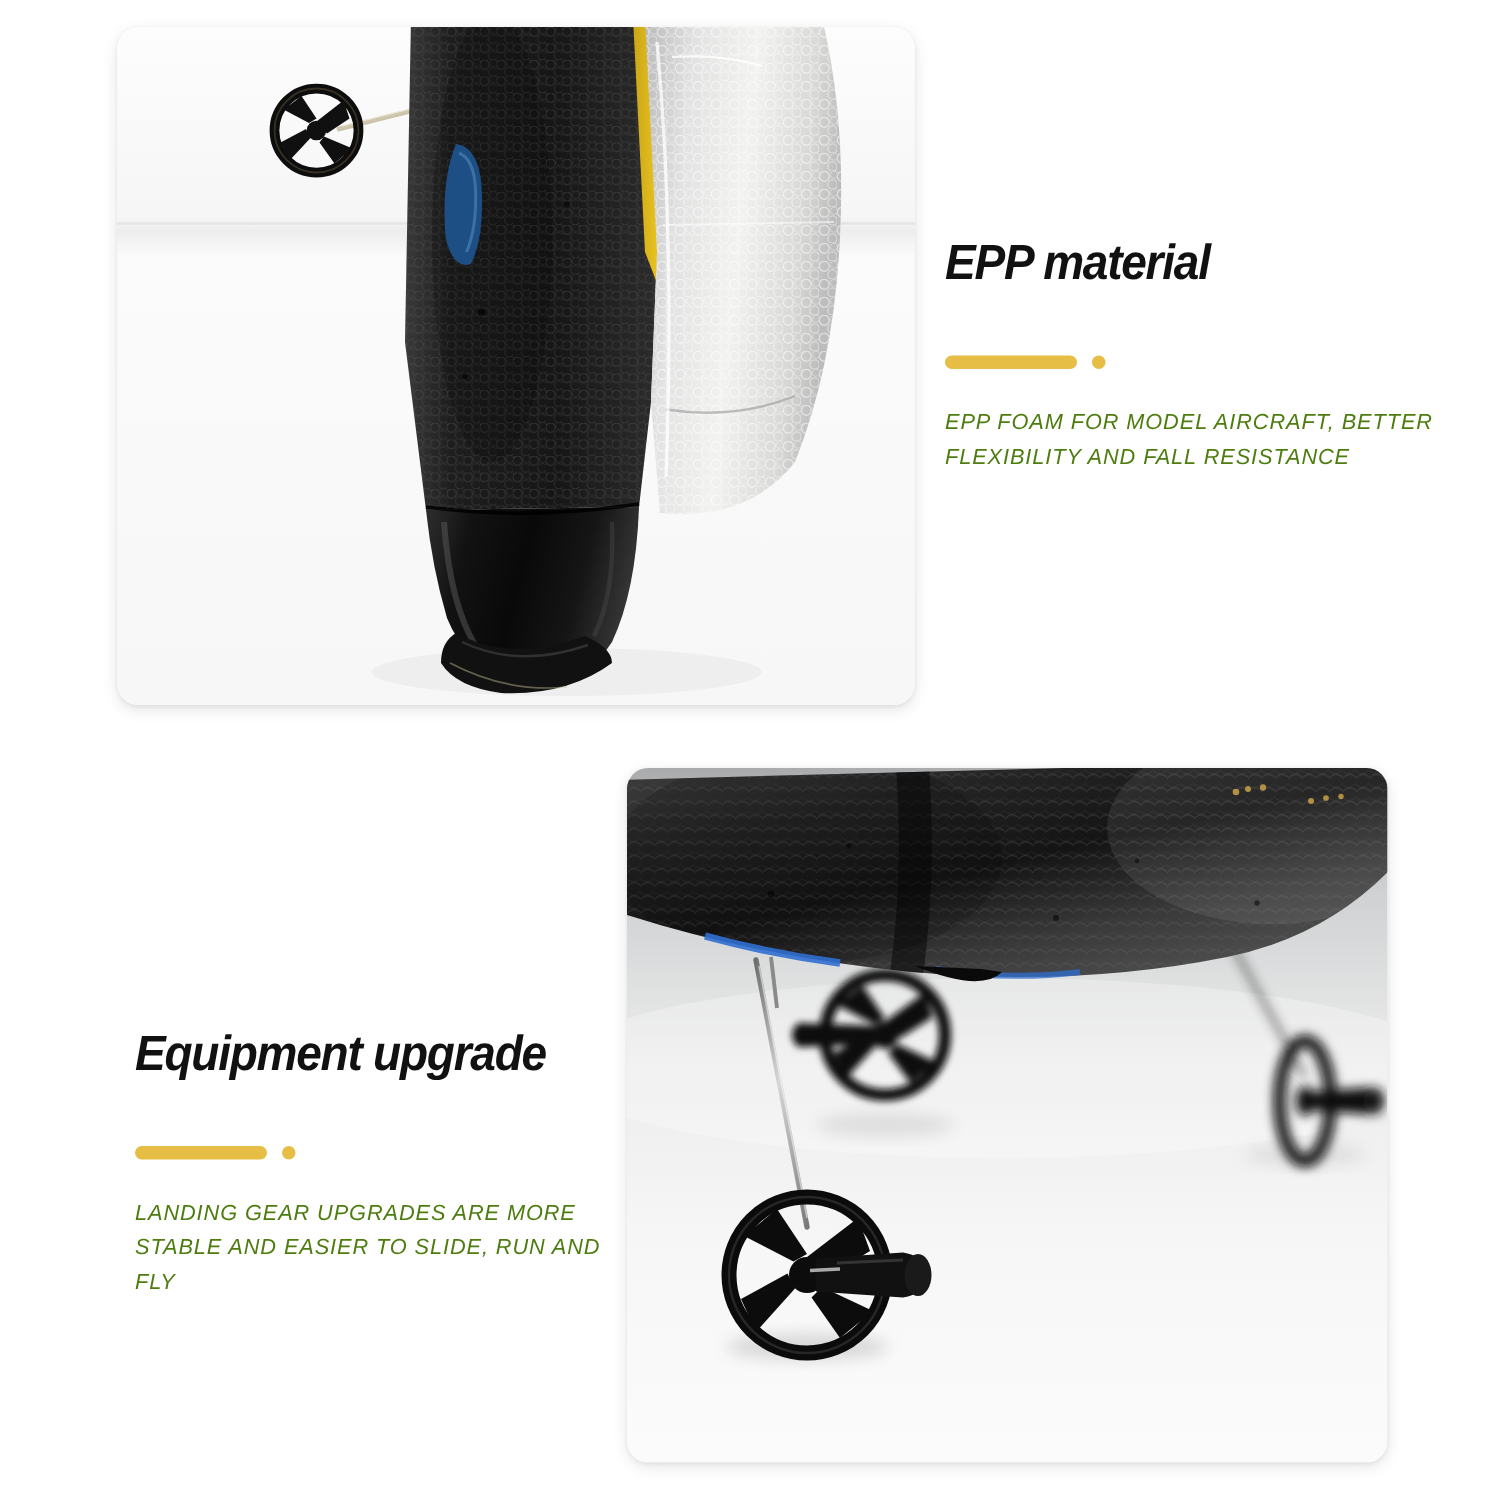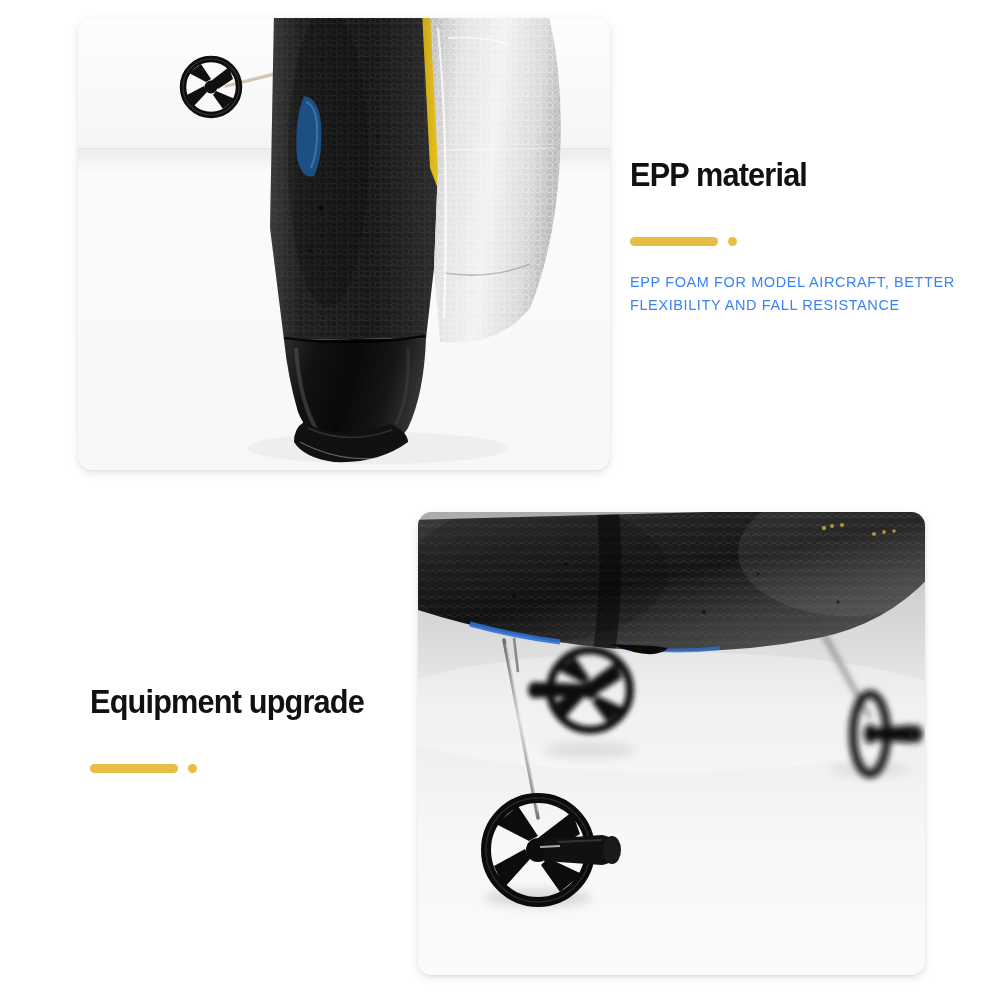--- a/index.html
+++ b/index.html
@@ -5,21 +5,21 @@
 <style>
   * { margin:0; padding:0; box-sizing:border-box; }
 
   html, body {
     width:1000px; height:1000px;
     background:#ffffff;
     font-family:"Liberation Sans", sans-serif;
     overflow:hidden;
   }
 
-  #page { position:relative; width:1000px; height:856px; background:#fff; }
+  #page { position:relative; width:1000px; height:856px; background:#fff;font-style:italic; }
 
   
   .photo {
     position:absolute;
     border-radius:14px;
     overflow:hidden;
     background:#f2f2f2;
     box-shadow:0 3px 10px rgba(0,0,0,0.10), 0 1px 3px rgba(0,0,0,0.06);
   }
   .photo svg { display:block; width:100%; height:100%; }
@@ -59,21 +59,21 @@
     width:9px; height:9px;
     border-radius:50%;
     background:#e6be45;
     margin-left:10px;
   }
 
   .body-text {
     font-size:14.5px;
     line-height:23px;
     letter-spacing:0.6px;
-    color:#3b82f6;
+    color:#4d7c0f;
     text-transform:uppercase;
   }
 </style>
 </head>
 <body>
 
 <div id="page">
 
   <div class="photo" id="photo-epp">
     <svg viewBox="0 0 532 452" preserveAspectRatio="xMidYMid slice" aria-hidden="true">
@@ -197,20 +197,21 @@
     </div>
     <div class="body-text">EPP FOAM FOR MODEL AIRCRAFT, BETTER FLEXIBILITY AND FALL RESISTANCE</div>
   </div>
 
   <div class="text-block" id="text-gear">
     <div class="heading">Equipment upgrade</div>
     <div class="accent">
       <span class="accent-bar"></span>
       <span class="accent-dot"></span>
     </div>
+    <div class="body-text">LANDING GEAR UPGRADES ARE MORE STABLE AND EASIER TO SLIDE, RUN AND FLY</div>
   </div>
 
   <div class="photo" id="photo-gear">
     <svg viewBox="0 0 507 463" preserveAspectRatio="xMidYMid slice" aria-hidden="true">
       <defs>
         <linearGradient id="floorG" x1="0" y1="0" x2="0" y2="1">
           <stop offset="0%" stop-color="#a9abad"></stop>
           <stop offset="18%" stop-color="#cfd1d2"></stop>
           <stop offset="42%" stop-color="#ececec"></stop>
           <stop offset="70%" stop-color="#f7f7f7"></stop>

